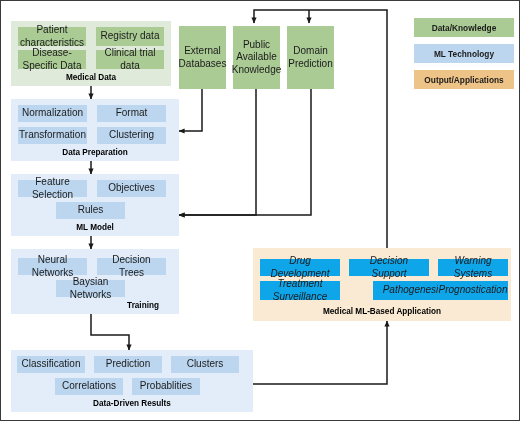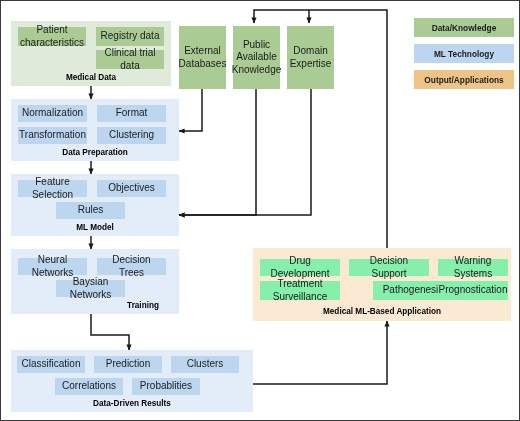--- a/index.html
+++ b/index.html
@@ -20,21 +20,21 @@
     position:absolute;box-sizing:border-box;
     display:flex;align-items:center;justify-content:center;
     text-align:center;
     color:#1b1b1b;
     font-size:10px;
     line-height:1.22;
     padding:1px 2px;
   }
   .node.green{background:#abcb95;}
   .node.blue{background:#bcd6ef;}
-  .node.orange{background:#86efac;}
+  .node.orange{background:#0ea5e9;font-style:italic;}
   .grp-title{
     position:absolute;
     font-size:8.2px;font-weight:bold;color:#000;
     text-align:center;
     display:flex;align-items:center;justify-content:center;
   }
   .legend-box{
     position:absolute;box-sizing:border-box;
     display:flex;align-items:center;justify-content:center;
     font-size:8.3px;font-weight:bold;color:#1b1b1b;
@@ -88,33 +88,36 @@
     <span>Output/Applications</span>
   </div>
 
   <div class="grp green" style="left:10px;top:20px;width:160px;height:65px;"></div>
   <div class="node green" style="left:17px;top:26px;width:68px;height:19px;">
     <span>Patient characteristics</span>
   </div>
   <div class="node green" style="left:95px;top:26px;width:68px;height:19px;">
     <span>Registry data</span>
   </div>
+  <div class="node green" style="left:17px;top:49px;width:68px;height:19px;">
+    <span>Disease-Specific Data</span>
+  </div>
   <div class="node green" style="left:95px;top:49px;width:68px;height:19px;">
     <span>Clinical trial data</span>
   </div>
   <div class="grp-title" style="left:10px;top:70px;width:160px;height:13px;">Medical Data</div>
 
   <div class="node green" style="left:178px;top:25px;width:47px;height:63px;">
     <span>External Databases</span>
   </div>
   <div class="node green" style="left:232px;top:25px;width:47px;height:63px;">
     <span>Public Available Knowledge</span>
   </div>
   <div class="node green" style="left:286px;top:25px;width:47px;height:63px;">
-    <span>Domain Expertise</span>
+    <span>Domain Prediction</span>
   </div>
 
   <div class="grp blue" style="left:10px;top:98px;width:168px;height:62px;"></div>
   <div class="node blue" style="left:17px;top:104px;width:69px;height:17px;">
     <span>Normalization</span>
   </div>
   <div class="node blue" style="left:96px;top:104px;width:69px;height:17px;">
     <span>Format</span>
   </div>
   <div class="node blue" style="left:17px;top:126px;width:69px;height:17px;">

